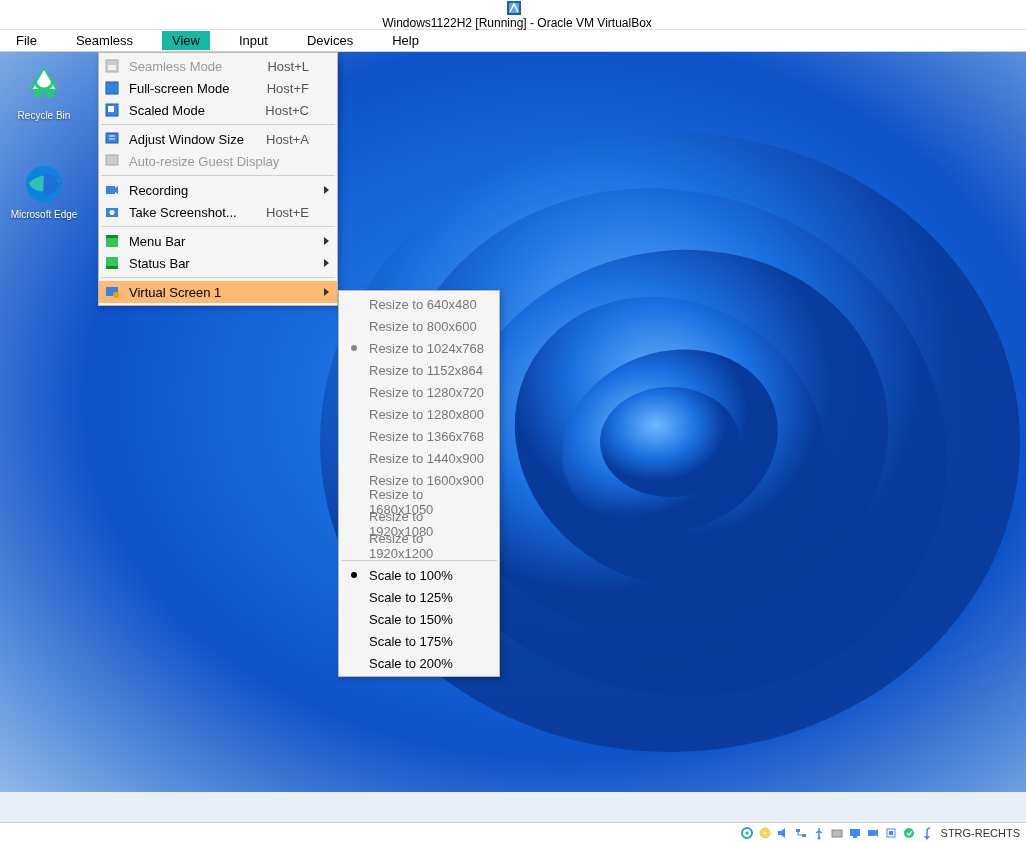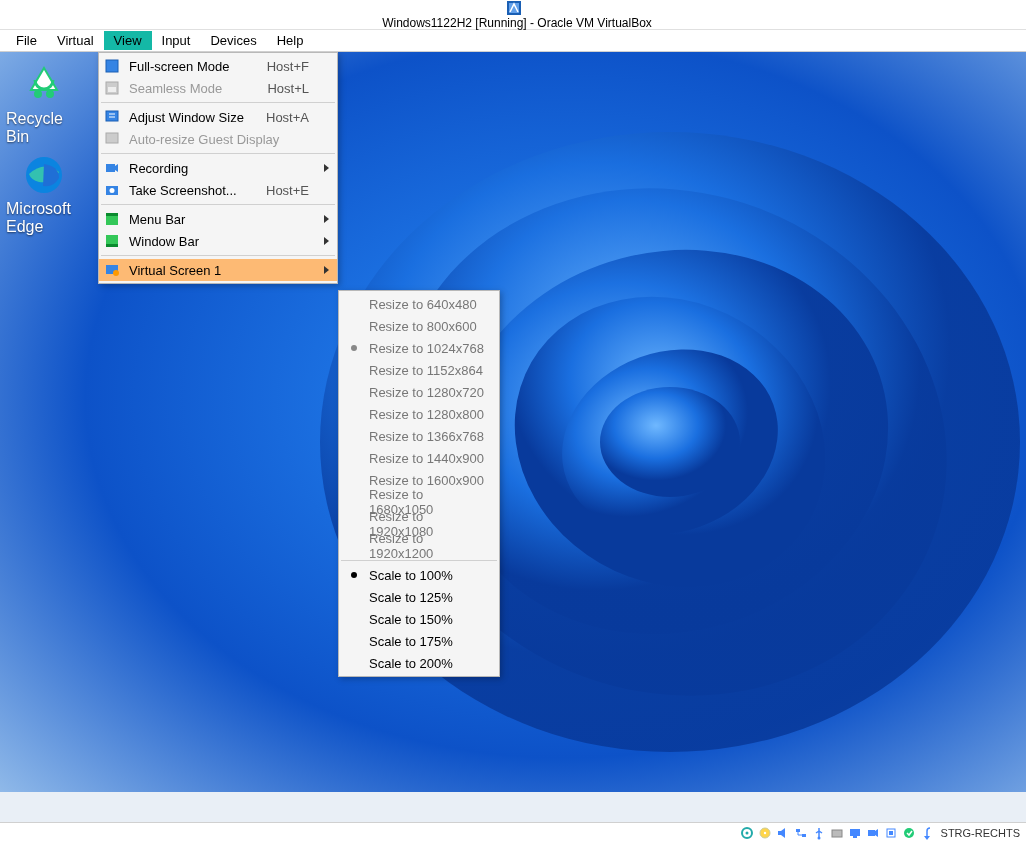--- a/index.html
+++ b/index.html
@@ -35,37 +35,39 @@
   font-family: inherit;
 }
 .menubar {
   height: 22px;
   background: #fff;
   display: flex;
   align-items: center;
   padding-left: 6px;
   border-bottom: 1px solid #d0d0d0;
   font-size: 13px;
+  gap: 19px;
 }
 .menu-item {
   padding: 2px 10px;
   cursor: default;
 }
 .menu-item.open { background: #14b8a6; }
 .vm-area {
   flex: 1;
   position: relative;
   background: radial-gradient(ellipse at 55% 45%, #2b8cff 0%, #1b6fe0 30%, #0d52c8 60%, #9cc3ec 100%);
   overflow: hidden;
 }
 .desktop-icon {
   position: absolute;
   width: 76px;
+  text-align: center;
   color: #fff;
-  font-size: 16px;
+  font-size: 10px;
   text-shadow: 0 1px 2px rgba(0,0,0,0.6);
 }
 .desktop-icon .icon-graphic {
   width: 42px; height: 42px;
   margin: 0 auto 4px auto;
 }
 .dropdown {
   position: absolute;
   background: #f5f5f5;
   border: 1px solid #b8b8b8;
@@ -162,42 +164,42 @@
         <svg width="10" height="10">
           <line x1="0" y1="0" x2="10" y2="10" stroke="#000"></line>
           <line x1="10" y1="0" x2="0" y2="10" stroke="#000"></line>
         </svg>
       </div>
   </div>
 </div>
 
 <div class="menubar">
   <div class="menu-item">File</div>
-  <div class="menu-item">Virtual</div>
+  <div class="menu-item">Seamless</div>
   <div class="menu-item open">View</div>
   <div class="menu-item">Input</div>
   <div class="menu-item">Devices</div>
   <div class="menu-item">Help</div>
 </div>
 
 <div class="vm-area">
 
   <div class="desktop-icon" style="top:12px;left:6px">
     <div class="icon-graphic">
       <svg viewBox="0 0 42 42">
           <path d="M21 4 L34 26 L8 26 Z" fill="#fff" stroke="#2c7" stroke-width="2"></path>
           <circle cx="15" cy="30" r="4" fill="#2c7"></circle>
           <circle cx="27" cy="30" r="4" fill="#2c7"></circle>
           <path d="M12 16 a9 9 0 1 0 18 0" fill="none" stroke="#2c7" stroke-width="3"></path>
         </svg>
     </div>
     <div>Recycle Bin</div>
   </div>
 
-  <div class="desktop-icon" style="top:102px;left:6px">
+  <div class="desktop-icon" style="top:111px;left:6px">
     <div class="icon-graphic">
       <svg viewBox="0 0 42 42">
           <circle cx="21" cy="21" r="18" fill="#0b84e0"></circle>
           <path d="M6 20 Q21 6 36 18 Q30 30 16 28 Q8 26 6 20" fill="#33c1b0"></path>
           <path d="M21 10 Q36 12 36 24 Q30 34 20 32" fill="#1f6fd6"></path>
         </svg>
     </div>
     <div>Microsoft Edge</div>
   </div>
 
@@ -213,38 +215,48 @@
       <ellipse rx="350" ry="310" fill="url(#petal)" opacity="0.9"></ellipse>
       <ellipse rx="280" ry="250" fill="url(#petal)" transform="rotate(20)" opacity="0.9"></ellipse>
       <ellipse rx="220" ry="190" fill="url(#petal)" transform="rotate(-15)" opacity="0.95"></ellipse>
       <ellipse rx="160" ry="140" fill="url(#petal)" transform="rotate(30)"></ellipse>
       <ellipse rx="110" ry="90" fill="url(#petal)" transform="rotate(-20)"></ellipse>
       <ellipse rx="70" ry="55" fill="url(#petal)"></ellipse>
     </g>
   </svg>
 
   <div class="dropdown" style="top:0px;left:98px;width:240px">
+    <div class="dm-item disabled">
+      <span class="dm-icon">
+          <svg width="14" height="14">
+            <rect x="1" y="1" width="12" height="12" fill="#ccc" stroke="#aaa"></rect>
+            <rect x="3" y="6" width="8" height="5" fill="#eee"></rect>
+          </svg>
+        </span>
+      <span class="dm-label">Seamless Mode</span>
+      <span class="dm-shortcut">Host+L</span>
+    </div>
     <div class="dm-item">
       <span class="dm-icon">
           <svg width="14" height="14">
             <rect x="1" y="1" width="12" height="12" fill="#3584e4" stroke="#1a5fb4"></rect>
           </svg>
         </span>
       <span class="dm-label">Full-screen Mode</span>
       <span class="dm-shortcut">Host+F</span>
     </div>
-    <div class="dm-item disabled">
-      <span class="dm-icon">
-          <svg width="14" height="14">
-            <rect x="1" y="1" width="12" height="12" fill="#ccc" stroke="#aaa"></rect>
-            <rect x="3" y="6" width="8" height="5" fill="#eee"></rect>
-          </svg>
-        </span>
-      <span class="dm-label">Seamless Mode</span>
-      <span class="dm-shortcut">Host+L</span>
+    <div class="dm-item">
+      <span class="dm-icon">
+          <svg width="14" height="14">
+            <rect x="1" y="1" width="12" height="12" fill="#3584e4" stroke="#1a5fb4"></rect>
+            <rect x="3" y="3" width="6" height="6" fill="#fff"></rect>
+          </svg>
+        </span>
+      <span class="dm-label">Scaled Mode</span>
+      <span class="dm-shortcut">Host+C</span>
     </div>
     <div class="dm-sep"></div>
     <div class="dm-item">
       <span class="dm-icon">
           <svg width="14" height="14">
             <rect x="1" y="1" width="12" height="10" fill="#3584e4" stroke="#1a5fb4"></rect>
             <path d="M4 4 L10 4 M4 7 L10 7" stroke="#fff"></path>
           </svg>
         </span>
       <span class="dm-label">Adjust Window Size</span>
@@ -290,21 +302,21 @@
       <span class="dm-label">Menu Bar</span>
       <span class="dm-arrow"></span>
     </div>
     <div class="dm-item">
       <span class="dm-icon">
           <svg width="14" height="14">
             <rect x="1" y="1" width="12" height="12" fill="#33c758"></rect>
             <rect x="1" y="10" width="12" height="3" fill="#0a8a2e"></rect>
           </svg>
         </span>
-      <span class="dm-label">Window Bar</span>
+      <span class="dm-label">Status Bar</span>
       <span class="dm-arrow"></span>
     </div>
     <div class="dm-sep"></div>
     <div class="dm-item highlight">
       <span class="dm-icon">
           <svg width="14" height="14">
             <rect x="1" y="2" width="12" height="9" fill="#3584e4"></rect>
             <circle cx="11" cy="10" r="3" fill="#f90"></circle>
           </svg>
         </span>

